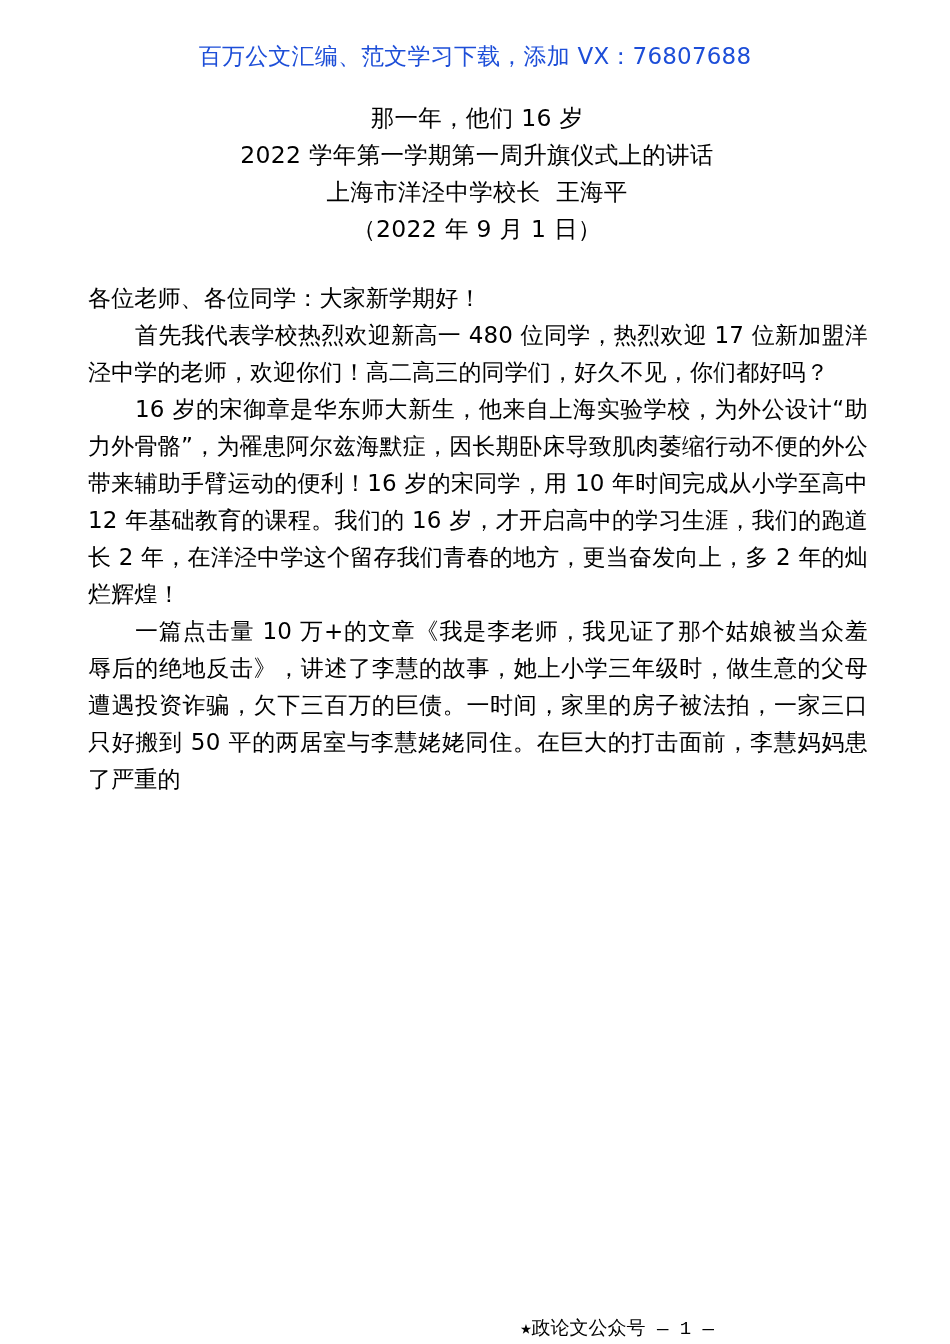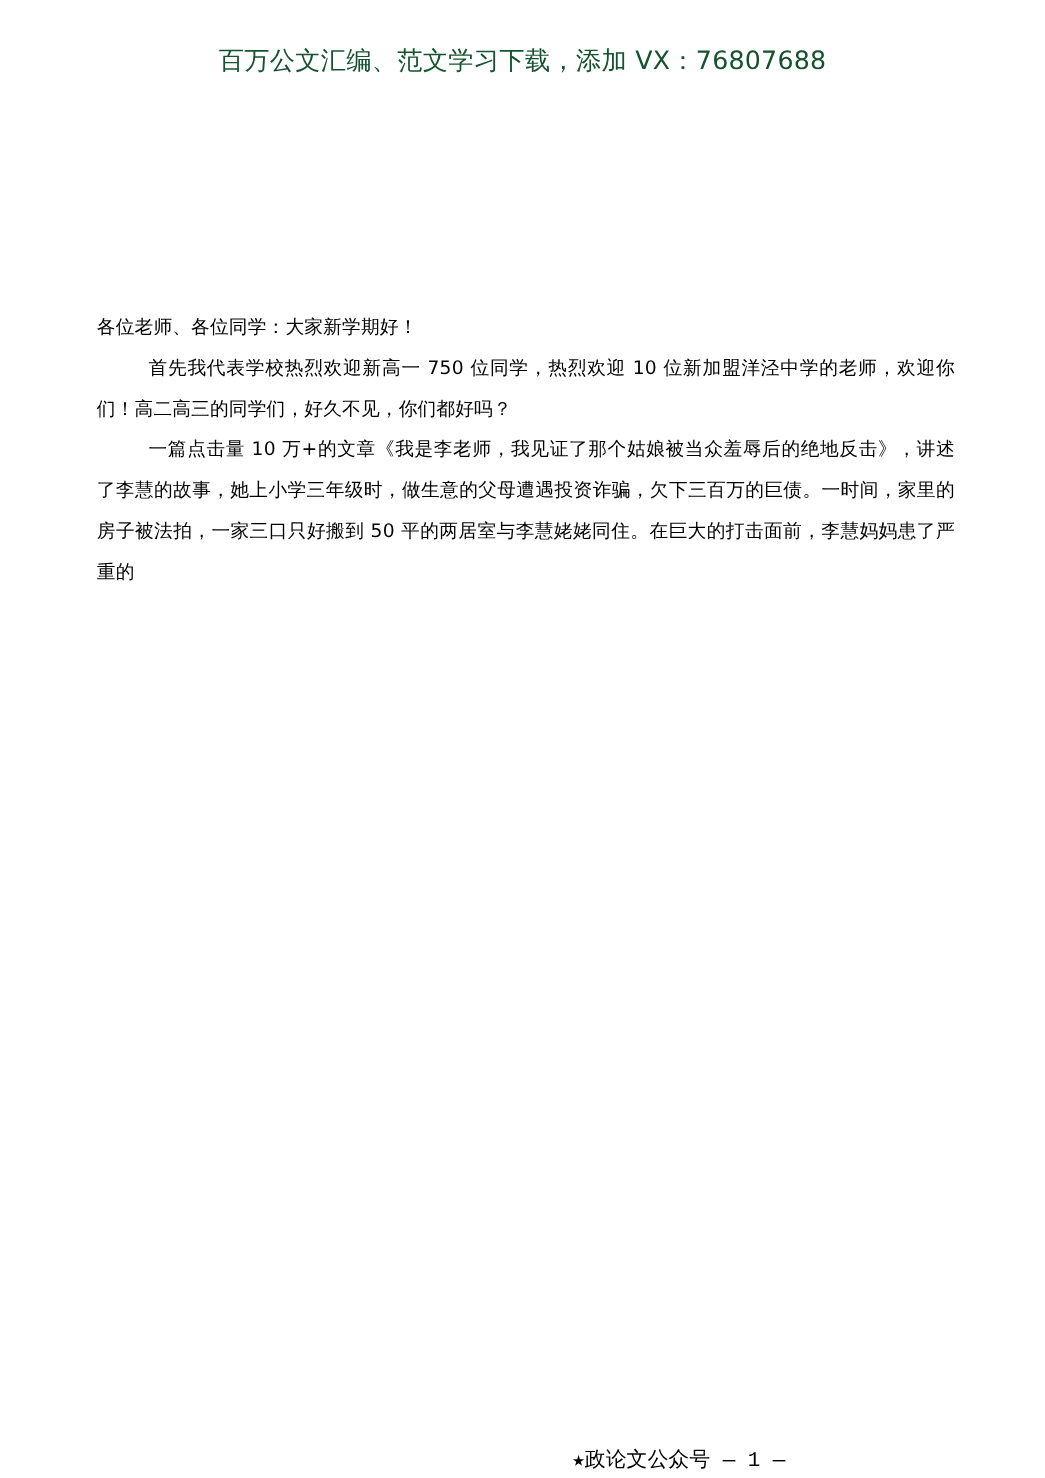--- a/index.html
+++ b/index.html
@@ -51,21 +51,21 @@
   }
 
   
   .body-block {
     position: absolute;
     left: 88px;
     top: 280px;
     width: 780px;
   }
   .para {
-    font-size: 17px;
+    font-size: 23px;
     line-height: 37px;
     letter-spacing: 0.15px;
     text-align: justify;
     text-justify: inter-character;
     margin: 0;
     text-indent: 47px;
     word-break: break-all;
   }
   .para.no-indent {
     text-indent: 0;
@@ -86,26 +86,33 @@
     display: inline-block;
     margin-left: 260px;
     font-family: Liberation Mono, monospace;
   }
 </style>
 </head>
 <body>
 
 <div class="page">
 
-  <div class="promo-banner" style="color: #14532d;">百万公文汇编、范文学习下载，添加 VX：76807688</div>
+  <div class="promo-banner" style="color: #1d4ed8;">百万公文汇编、范文学习下载，添加 VX：76807688</div>
 
+  <div class="title-block">
+    <div class="title-line">那一年，他们 16 岁</div>
+    <div class="title-line">2022 学年第一学期第一周升旗仪式上的讲话</div>
+    <div class="title-line">上海市洋泾中学校长  王海平</div>
+    <div class="title-line">（2022 年 9 月 1 日）</div>
+  </div>
 
   <div class="body-block">
     <p class="para no-indent">各位老师、各位同学：大家新学期好！</p>
-    <p class="para">首先我代表学校热烈欢迎新高一 750 位同学，热烈欢迎 10 位新加盟洋泾中学的老师，欢迎你们！高二高三的同学们，好久不见，你们都好吗？</p>
+    <p class="para">首先我代表学校热烈欢迎新高一 480 位同学，热烈欢迎 17 位新加盟洋泾中学的老师，欢迎你们！高二高三的同学们，好久不见，你们都好吗？</p>
+    <p class="para">16 岁的宋御章是华东师大新生，他来自上海实验学校，为外公设计“助力外骨骼”，为罹患阿尔兹海默症，因长期卧床导致肌肉萎缩行动不便的外公带来辅助手臂运动的便利！16 岁的宋同学，用 10 年时间完成从小学至高中 12 年基础教育的课程。我们的 16 岁，才开启高中的学习生涯，我们的跑道长 2 年，在洋泾中学这个留存我们青春的地方，更当奋发向上，多 2 年的灿烂辉煌！</p>
     <p class="para">一篇点击量 10 万+的文章《我是李老师，我见证了那个姑娘被当众羞辱后的绝地反击》，讲述了李慧的故事，她上小学三年级时，做生意的父母遭遇投资诈骗，欠下三百万的巨债。一时间，家里的房子被法拍，一家三口只好搬到 50 平的两居室与李慧姥姥同住。在巨大的打击面前，李慧妈妈患了严重的</p>
   </div>
 
   <div class="footer">
     <span class="footer-inner">★政论文公众号 — 1 —</span>
   </div>
 
 </div>
 
 </body></html>

